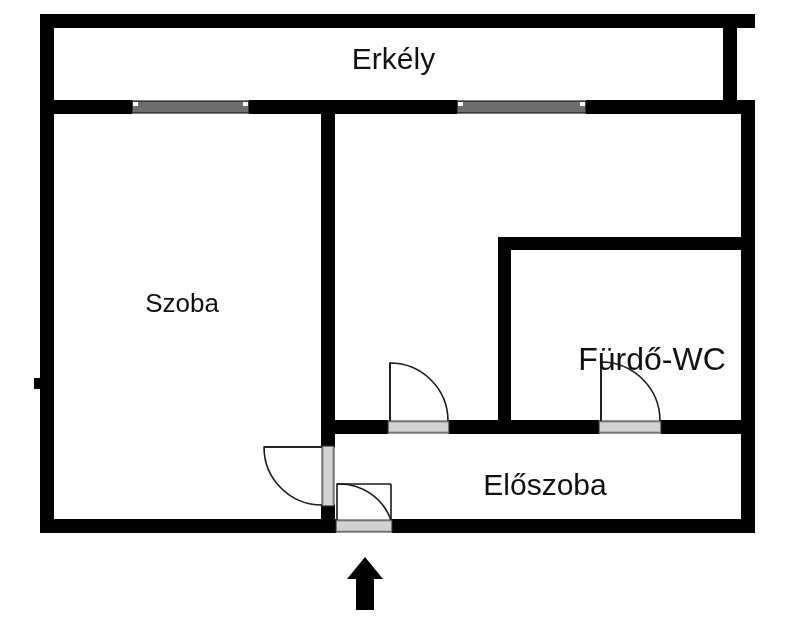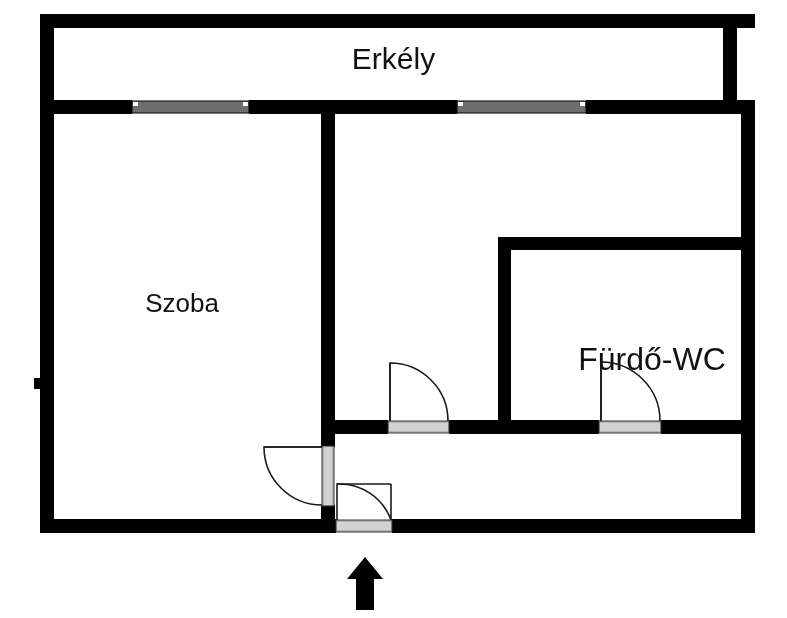--- a/index.html
+++ b/index.html
@@ -185,14 +185,15 @@
   </svg>
 
 
   <div class="room-label" id="label-erkely">Erkély</div>
 
   <div class="room-label" id="label-szoba">Szoba</div>
 
 
   <div class="room-label" id="label-furdowc">Fürdő-WC</div>
 
+  <div class="room-label" id="label-eloszoba">Előszoba</div>
 
 </div>
 
 </body></html>

